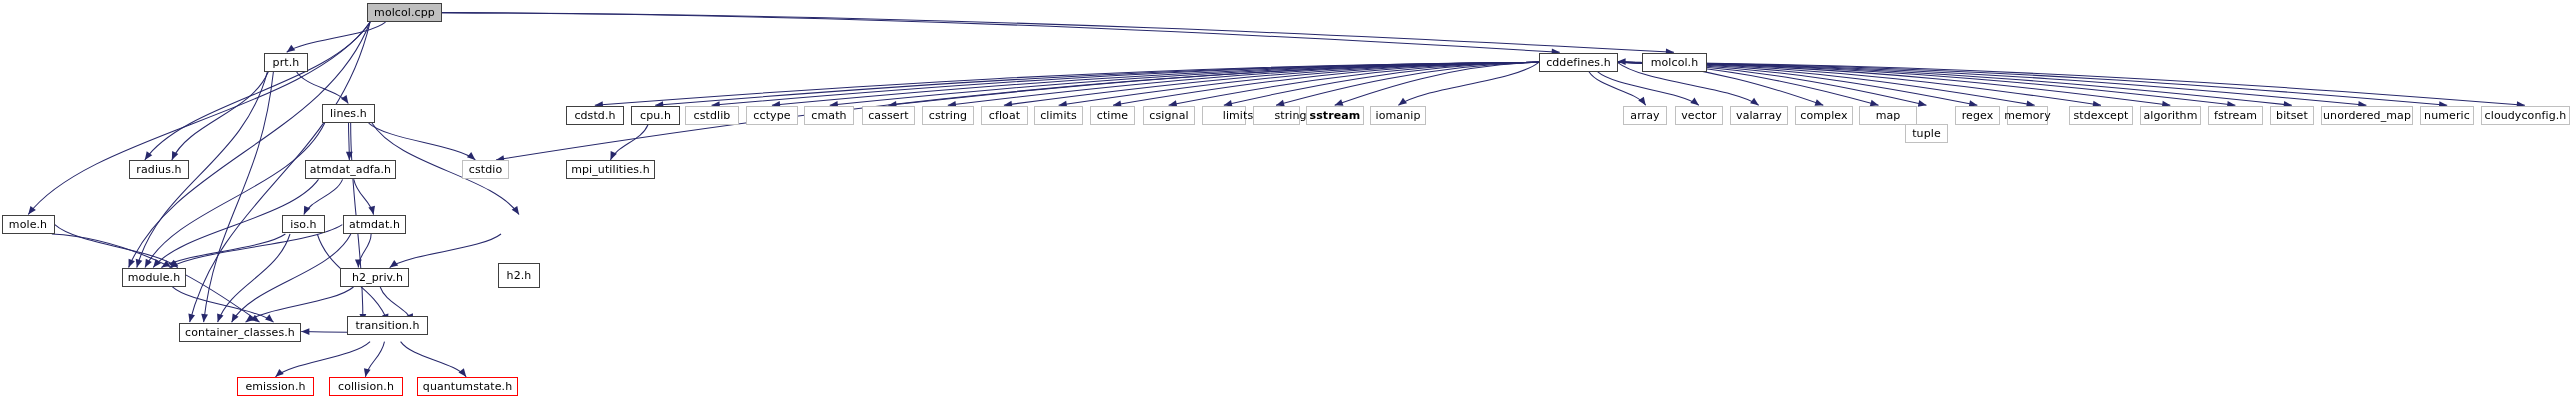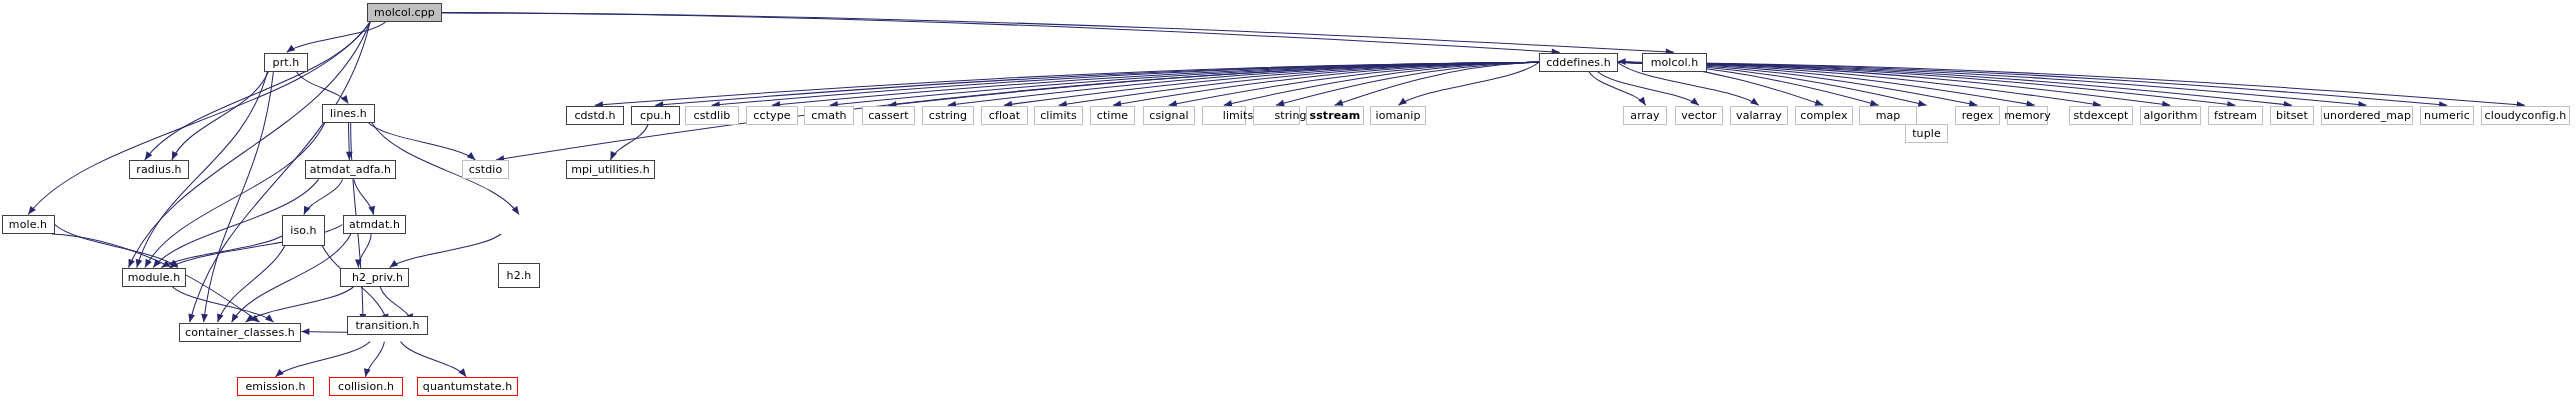--- a/index.html
+++ b/index.html
@@ -235,21 +235,21 @@
       <div class="node system" style="left: 2208px; top: 106px; width: 55px; height: 18.5px;">fstream</div>
       <div class="node system" style="left: 2270px; top: 106px; width: 44px; height: 18.5px;">bitset</div>
       <div class="node system" style="left: 2321px; top: 106px; width: 92px; height: 18.5px;">unordered_map</div>
       <div class="node system" style="left: 2420px; top: 106px; width: 54px; height: 18.5px;">numeric</div>
       <div class="node system" style="left: 2481px; top: 106px; width: 89px; height: 18.5px;">cloudyconfig.h</div>
       <div class="node header" style="left: 129px; top: 160px; width: 60px; height: 18.5px;">radius.h</div>
       <div class="node header" style="left: 305px; top: 160px; width: 91px; height: 18.5px;">atmdat_adfa.h</div>
       <div class="node system" style="left: 462px; top: 160px; width: 47px; height: 18.5px;">cstdio</div>
       <div class="node header" style="left: 566px; top: 160px; width: 89px; height: 18.5px;">mpi_utilities.h</div>
       <div class="node header" style="left: 1.5px; top: 215px; width: 53px; height: 18.5px;">mole.h</div>
-      <div class="node header" style="left: 282px; top: 215px; width: 43px; height: 31px;">iso.h</div>
+      <div class="node header" style="left: 282px; top: 215px; width: 43px; height: 18px;">iso.h</div>
       <div class="node header" style="left: 343px; top: 215px; width: 63px; height: 18.5px;">atmdat.h</div>
       <div class="node header" style="left: 498px; top: 215px; width: 42px; height: 25px; margin-top: 48px;">h2.h</div>
       <div class="node header" style="left: 122px; top: 268px; width: 64px; height: 18.5px;">module.h</div>
       <div class="node header" style="left: 340px; top: 268px; width: 69px; height: 18.5px; padding-left: 6px;">h2_priv.h</div>
       <div class="node header" style="left: 179px; top: 323px; width: 122px; height: 18.5px;">container_classes.h</div>
       <div class="node header" style="left: 347px; top: 316px; width: 81px; height: 18.5px;">transition.h</div>
       <div class="node highlight" style="left: 237px; top: 377px; width: 77px; height: 18.5px;">emission.h</div>
       <div class="node highlight" style="left: 329px; top: 377px; width: 74px; height: 18.5px;">collision.h</div>
       <div class="node highlight" style="left: 417px; top: 377px; width: 101px; height: 18.5px;">quantumstate.h</div>
     </div>

